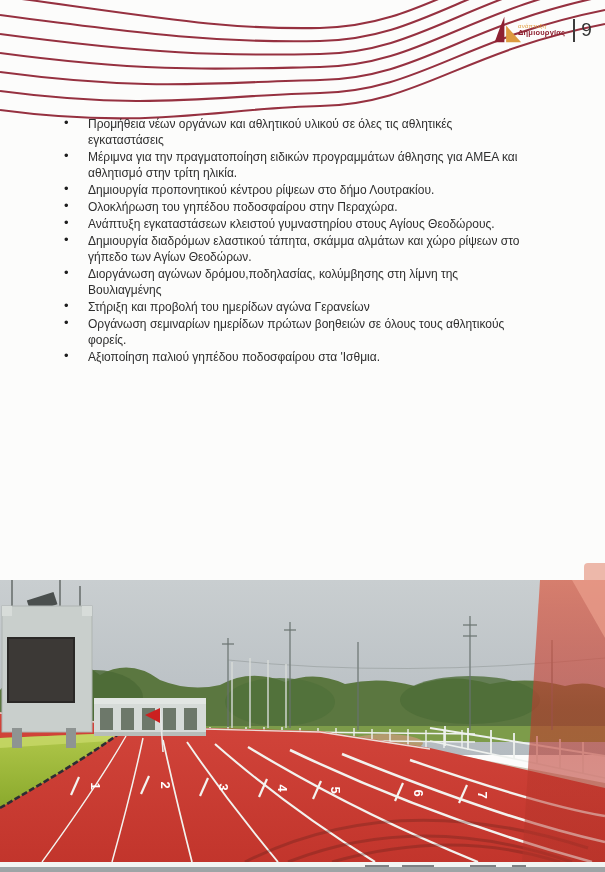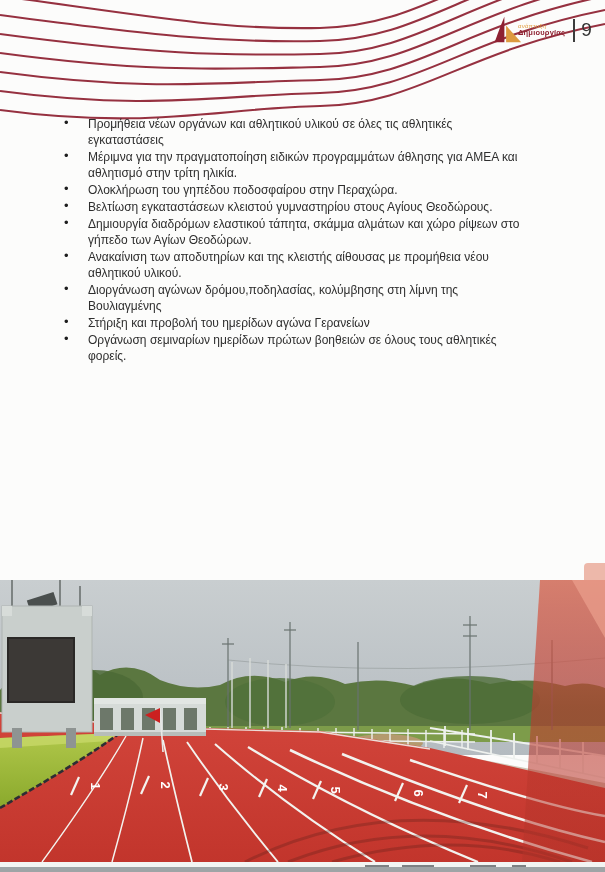--- a/index.html
+++ b/index.html
@@ -67,31 +67,31 @@
       <span class="bar"></span>
       <span class="num">9</span>
     </div>
   </div>
 
   <ul class="bullets">
     <li>Προμήθεια νέων οργάνων και αθλητικού υλικού σε όλες τις αθλητικές
 εγκαταστάσεις</li>
     <li>Μέριμνα για την πραγματοποίηση ειδικών προγραμμάτων άθλησης για ΑΜΕΑ και
 αθλητισμό στην τρίτη ηλικία.</li>
+    <li>Δημιουργία προπονητικού κέντρου ρίψεων στο δήμο Λουτρακίου.</li>
     <li>Ολοκλήρωση του γηπέδου ποδοσφαίρου στην Περαχώρα.</li>
-    <li>Βελτίωση εγκαταστάσεων κλειστού γυμναστηρίου στους Αγίους Θεοδώρους.</li>
+    <li>Ανάπτυξη εγκαταστάσεων κλειστού γυμναστηρίου στους Αγίους Θεοδώρους.</li>
     <li>Δημιουργία διαδρόμων ελαστικού τάπητα, σκάμμα αλμάτων και χώρο ρίψεων στο
 γήπεδο των Αγίων Θεοδώρων.</li>
-    <li>Ανακαίνιση των αποδυτηρίων και της κλειστής αίθουσας με προμήθεια νέου
-αθλητικού υλικού.</li>
     <li>Διοργάνωση αγώνων δρόμου,ποδηλασίας, κολύμβησης στη λίμνη της
 Βουλιαγμένης</li>
     <li>Στήριξη και προβολή του ημερίδων αγώνα Γερανείων</li>
-    <li>Οργάνωση σεμιναρίων ημερίδων πρώτων βοηθειών σε όλους τους αθλητικές
+    <li>Οργάνωση σεμιναρίων ημερίδων πρώτων βοηθειών σε όλους τους αθλητικούς
 φορείς.</li>
+    <li>Αξιοποίηση παλιού γηπέδου ποδοσφαίρου στα 'Ισθμια.</li>
   </ul>
 
   <div class="smear-above"></div>
 
   <div class="photo">
     <svg width="605" height="282" viewBox="0 0 605 282">
       <defs>
         <linearGradient id="skyG" x1="0" y1="0" x2="0" y2="1">
           <stop offset="0" stop-color="#c9ced0"></stop>
             <stop offset="1" stop-color="#b4bbc0"></stop>

